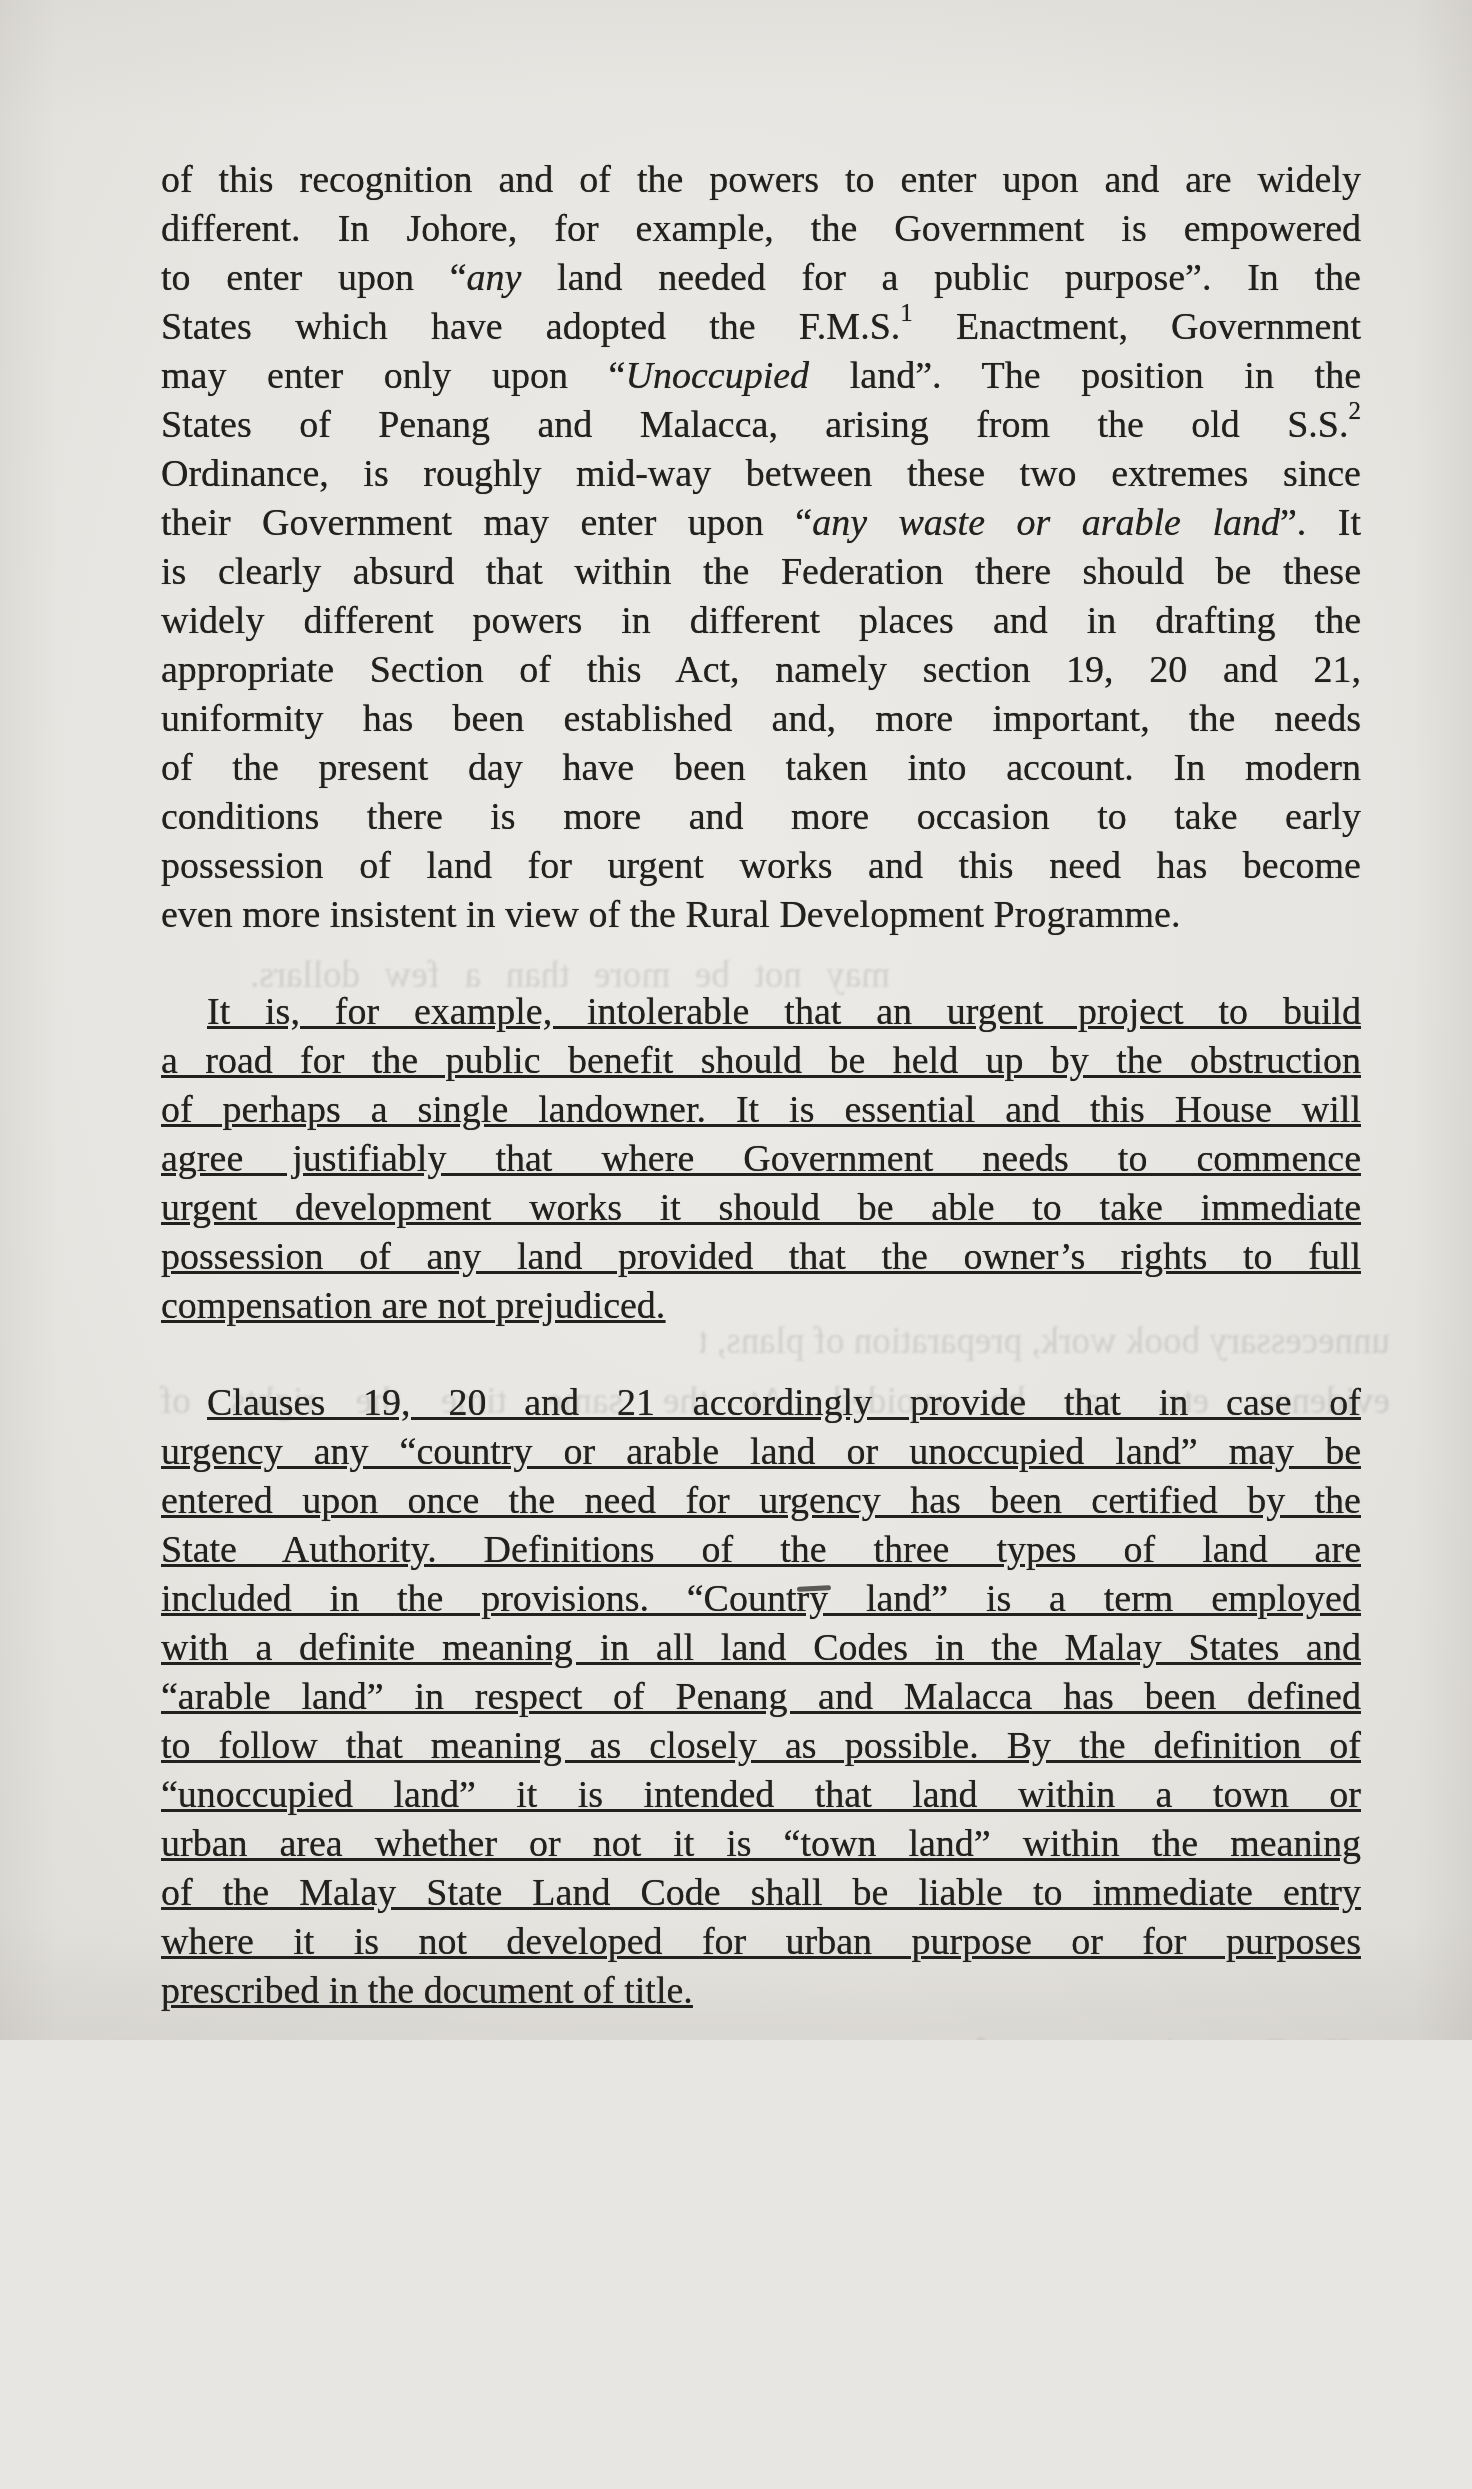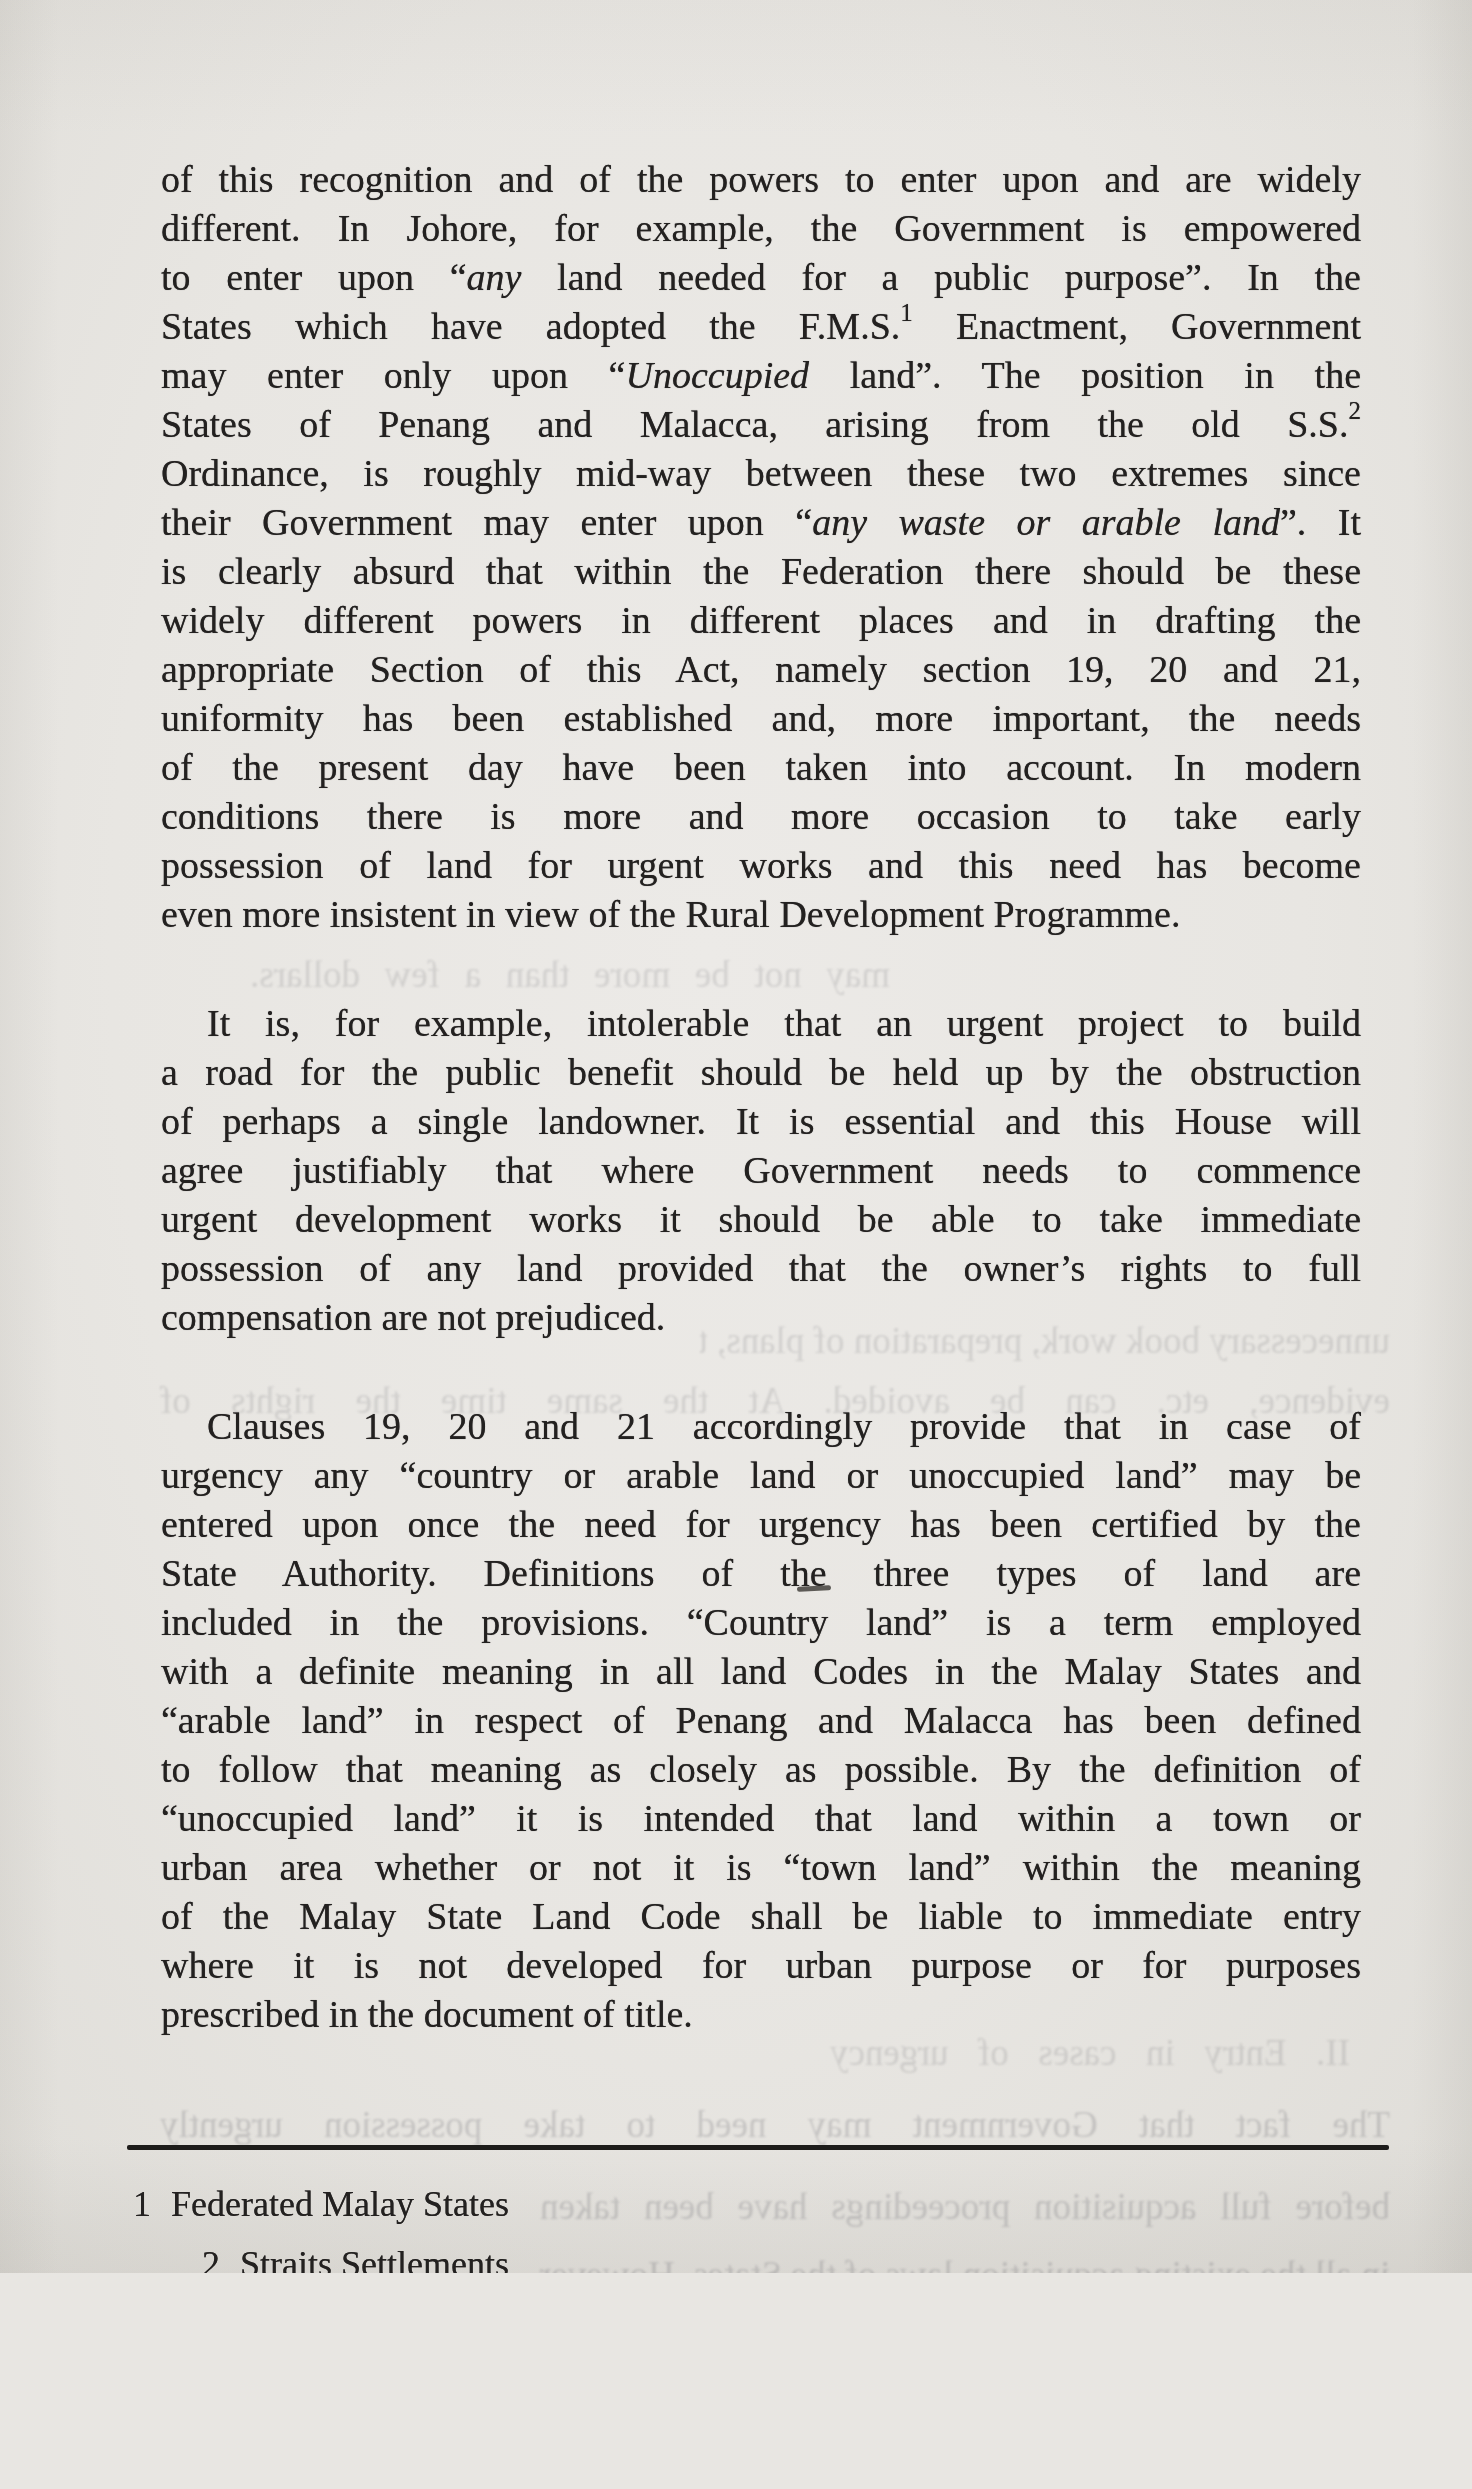--- a/index.html
+++ b/index.html
@@ -1,31 +1,31 @@
 <!DOCTYPE html>
 <html><head>
 <meta charset="utf-8">
 <style>
   html,body{margin:0;padding:0;}
   body{background:#e8e6e2;}
   .page{
-    position:relative; width:1472px; height:2273px; overflow:hidden;
+    position:relative; width:1472px; height:2040px; overflow:hidden;
     font-family:"Liberation Serif","DejaVu Serif",serif;
     background:
       linear-gradient(90deg, rgba(120,115,105,.08), rgba(0,0,0,0) 4%, rgba(0,0,0,0) 96%, rgba(120,115,105,.10)),
       linear-gradient(0deg, rgba(120,115,105,.10), rgba(0,0,0,0) 6%, rgba(0,0,0,0) 94%, rgba(120,115,105,.05)),
       radial-gradient(ellipse at 48% 42%, #eceae7 0%, #e8e6e2 55%, #dfddd8 100%);
     color:#232120;
   }
   .body-text{
     position:absolute; left:161px; top:155px; width:1200px;
     font-size:38px; line-height:49px;
     text-shadow:0 0 .7px rgba(35,33,32,.8);
   }
-  .para + .para{margin-top:60px;}
+  .para + .para{margin-top:48px;text-decoration:underline;}
   .line{
     height:49px; white-space:normal;
     text-align:justify; text-align-last:justify; text-justify:inter-word;
   }
   .line.last{text-align:center; text-align-last:left;}
   .line.indent{padding-left:46px;}
   .it{font-style:italic;}
   .sup{font-size:25px; vertical-align:super; position:relative; top:-4px; line-height:0;}
   .footnote-rule{
     position:absolute; left:127px; top:2145px; width:1262px; height:5px;

